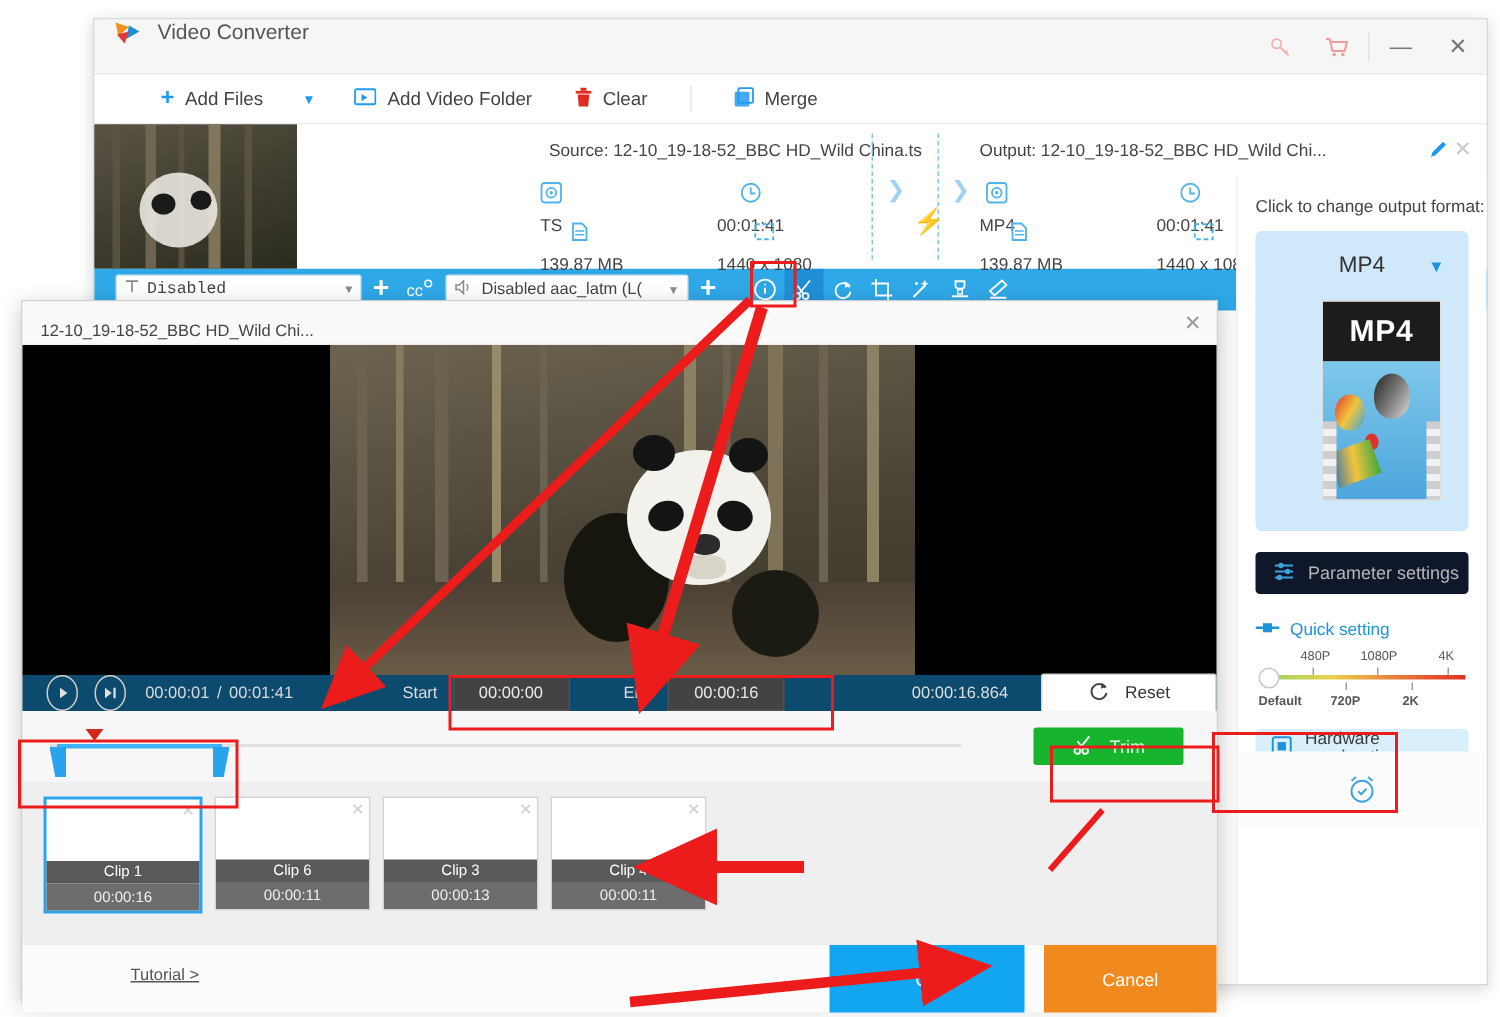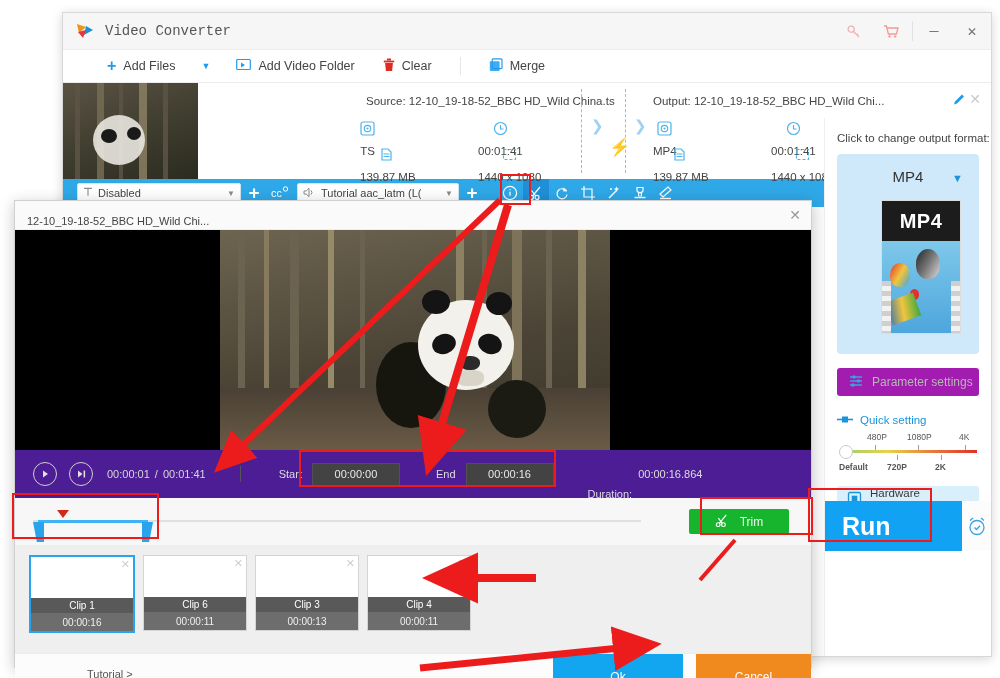--- a/index.html
+++ b/index.html
@@ -8,21 +8,21 @@
 
   
   #desktop{position:absolute;inset:0;background:#ffffff;}
 
   
   #app-window{position:absolute;left:62px;top:12px;width:928px;height:643px;
     background:#fbfbfb;border:1px solid #d8d8d8;box-shadow:0 2px 10px rgba(0,0,0,.16);}
 
   
   #titlebar{height:36px;background:#f6f6f6;border-bottom:1px solid #ececec;
-    display:flex;align-items:center;position:relative;font-family:Liberation Mono, monospace;}
+    display:flex;align-items:flex-start;position:relative;}
   #app-logo{margin-left:12px;width:20px;height:18px;position:relative;}
   #app-title{margin-left:10px;font-size:14px;color:#555;}
   .tb-right{position:absolute;right:0;top:0;height:36px;display:flex;align-items:center;}
   .tb-btn{width:38px;height:36px;display:flex;align-items:center;justify-content:center;
     cursor:pointer;color:#f0b8b8;font-size:15px;}
   .tb-sep{width:1px;height:20px;background:#e2e2e2;margin:0 2px;}
   .tb-win{width:38px;height:36px;display:flex;align-items:center;justify-content:center;
     cursor:pointer;color:#777;font-size:15px;}
 
   
@@ -69,21 +69,21 @@
   #fmt-name{position:absolute;top:14px;left:0;right:0;text-align:center;font-size:15px;color:#333;}
   #fmt-caret{position:absolute;top:18px;right:16px;color:#1d93dc;font-size:11px;}
   #fmt-thumb{position:absolute;left:44px;top:46px;width:78px;height:132px;background:#fff;
     border:1px solid #dcdcdc;overflow:hidden;}
   .fthumb-top{height:40px;background:#1c1c1c;color:#fff;font-size:20px;font-weight:bold;
     display:flex;align-items:center;justify-content:center;letter-spacing:.5px;}
   .fthumb-sky{height:92px;background:linear-gradient(#7ec8ea,#4ea6dd);position:relative;}
   .balloon{position:absolute;border-radius:50% 50% 45% 45%;}
   .filmstrip{position:absolute;top:40px;bottom:0;width:9px;background:
      repeating-linear-gradient(#cfcfcf 0 5px,#f2f2f2 5px 10px);}
-  #param-btn{margin:14px 12px 0;height:28px;background:#a21caf;border-radius:3px;
+  #param-btn{margin:14px 12px 0;height:28px;background:#0f172a;border-radius:3px;
     display:flex;align-items:center;gap:8px;padding-left:12px;color:#b6b6b6;font-size:12px;cursor:pointer;text-align:center;}
   #quick-head{margin:18px 0 6px 12px;display:flex;align-items:center;gap:7px;
     color:#1d93dc;font-size:11.5px;cursor:pointer;}
   #slider-wrap{margin:6px 14px 0;position:relative;height:46px;}
   .sl-top{position:absolute;top:0;font-size:8.5px;color:#555;}
   .sl-bot{position:absolute;top:30px;font-size:8.5px;color:#555;font-weight:bold;}
   .sl-track{position:absolute;top:18px;left:4px;right:0;height:3px;
     background:linear-gradient(90deg,#9ad36a,#e8d24a,#e87b3a,#e03127);}
   .sl-knob{position:absolute;top:13px;left:0px;width:12px;height:12px;border-radius:50%;
     background:#fff;border:1px solid #c9c9c9;cursor:pointer;}
@@ -112,21 +112,21 @@
   #td-close{position:absolute;right:10px;color:#9a9a9a;font-size:14px;cursor:pointer;}
   #video-stage{height:220px;background:#000;position:relative;overflow:hidden;}
   #video-frame{position:absolute;left:205px;top:0;width:390px;height:220px;overflow:hidden;background:#2a2a22;}
   .vb{position:absolute;top:0;bottom:0;background:#6b6350;}
   #panda{position:absolute;left:150px;top:52px;width:190px;height:150px;}
   .p-body{position:absolute;background:#f3f1ec;border-radius:50%;}
   .p-dark{position:absolute;background:#141414;border-radius:50%;}
   #ground{position:absolute;left:0;right:0;bottom:0;height:62px;
     background:linear-gradient(#4a4034,#6a5b46);}
 
-  #player-bar{height:48px;background:#4c1d95;display:flex;align-items:center;
+  #player-bar{height:24px;background:#0c4a6e;display:flex;align-items:center;
     color:#dcdcdc;font-size:11px;position:relative;}
   .circ-btn{width:22px;height:22px;border:1.6px solid #d0d0d0;border-radius:50%;
     display:flex;align-items:center;justify-content:center;cursor:pointer;}
   .pb-time{font-size:11px;color:#d8d8d8;}
   .pb-sep{width:1px;height:16px;background:#555;margin:0 12px;}
   .tf-label{font-size:11px;color:#ddd;}
   .tf-box{width:86px;height:21px;background:#434343;border:1px solid #505050;
     display:flex;align-items:center;justify-content:center;font-size:11px;color:#e8e8e8;cursor:text;}
   #reset-btn{width:130px;height:25px;background:#fff;border:1px solid #d5d5d5;border-radius:2px;
     display:flex;align-items:center;justify-content:center;gap:10px;color:#333;font-size:11.5px;cursor:pointer;}
@@ -338,21 +338,21 @@
             <svg width="15" height="15" viewBox="0 0 15 15">
                 <rect x="1.5" y="2.5" width="12" height="10" fill="none" stroke="#4db3ea" stroke-width="1.2" stroke-dasharray="3 2"></rect>
               </svg>
           </span>
           <span>1440 x 1080</span>
         </div>
       </div>
     </div>
 
     <div id="bluebar">
-      <div class="sel-box" style="width:152px;margin-left:6px;">
+      <div class="sel-box" style="width:152px;margin-left:6px;font-family:Liberation Mono, monospace;">
         <span>
           <svg width="10" height="10" viewBox="0 0 10 10">
               <path d="M1 1.4 h8 M5 1.4 v7.4" stroke="#8a8a8a" stroke-width="1.1" fill="none"></path>
             </svg>
         </span>
         <span>Disabled</span>
         <span class="sel-caret">▼</span>
       </div>
       <div class="bb-plus">+</div>
       <div class="bb-icon">
@@ -361,21 +361,21 @@
             <circle cx="14.5" cy="3" r="2.2" fill="none" stroke="#fff" stroke-width="1"></circle>
           </svg>
       </div>
       <div class="sel-box" style="width:150px;margin-left:4px;">
         <span>
           <svg width="13" height="11" viewBox="0 0 13 11">
               <path d="M1 4 h2.2 L6 1.3 v8.4 L3.2 7 H1 z" fill="none" stroke="#8a8a8a" stroke-width="1"></path>
               <path d="M8 3.4 a3 3 0 0 1 0 4.2" fill="none" stroke="#8a8a8a" stroke-width="1"></path>
             </svg>
         </span>
-        <span style="overflow:hidden;white-space:nowrap;">Tutorial aac_latm (L(</span>
+        <span style="overflow:hidden;white-space:nowrap;">Disabled aac_latm (L(</span>
         <span class="sel-caret">▼</span>
       </div>
       <div class="bb-plus">+</div>
       <div class="bb-gap"></div>
       <div class="bb-icon">
         <svg width="16" height="16" viewBox="0 0 16 16">
             <circle cx="8" cy="8" r="6.6" fill="none" stroke="#fff" stroke-width="1.2"></circle>
             <path d="M8 4.3 v.9 M8 6.8 v4" stroke="#fff" stroke-width="1.3"></path>
           </svg>
       </div>
@@ -495,21 +495,20 @@
                 <ellipse cx="7.5" cy="6" rx="6.6" ry="4.3" fill="none" stroke="#d2d2d2" stroke-width="1.2"></ellipse>
                 <text x="3" y="8" font-size="5" fill="#d2d2d2" font-family="Liberation Sans">intel</text>
               </svg>
           </span>
           <span>Intel</span>
         </div>
       </div>
     </div>
 
     <div id="run-area">
-      <div id="run-btn">Run</div>
       <div id="alarm-btn">
         <svg width="22" height="22" viewBox="0 0 22 22">
             <circle cx="11" cy="12.5" r="7" fill="none" stroke="#3aa3e0" stroke-width="1.3"></circle>
             <path d="M4 5.5 L7 3 M18 5.5 L15 3" stroke="#3aa3e0" stroke-width="1.3"></path>
             <path d="M8.5 12.5 l2 2 l3.5-3.8" fill="none" stroke="#3aa3e0" stroke-width="1.3"></path>
           </svg>
       </div>
     </div>
   </div>
 
@@ -565,20 +564,29 @@
       <span class="pb-time">00:00:01</span>
       <span class="pb-time" style="margin:0 5px;">/</span>
       <span class="pb-time">00:01:41</span>
       <div class="pb-sep" style="margin-left:34px;"></div>
       <span class="tf-label" style="margin-left:26px;margin-right:10px;">Start</span>
       <div class="tf-box">00:00:00</div>
       <span class="tf-label" style="margin-left:36px;margin-right:10px;">End</span>
       <div class="tf-box">00:00:16</div>
       <span class="tf-label" style="margin-left:34px;margin-top:39px;">Duration:</span>
       <span class="tf-label" style="margin-left:6px;">00:00:16.864</span>
+      <div id="reset-btn" style="margin-left:22px;">
+        <span>
+          <svg width="15" height="15" viewBox="0 0 15 15">
+              <path d="M12 5.5 A5 5 0 1 0 12.6 9" fill="none" stroke="#444" stroke-width="1.3"></path>
+              <path d="M9.2 2 L12.8 4.6 L9.1 6.2" fill="#444"></path>
+            </svg>
+        </span>
+        <span>Reset</span>
+      </div>
     </div>
 
     <div id="timeline-row">
       <div id="tl-track"></div>
       <div id="tl-sel">
         <div id="tl-top"></div>
         <div class="handle" style="left:0;clip-path:polygon(0 0,100% 0,100% 100%,35% 100%);"></div>
         <div class="handle" style="right:0;clip-path:polygon(0 0,100% 0,65% 100%,0 100%);"></div>
         <div id="tl-marker"></div>
       </div>

